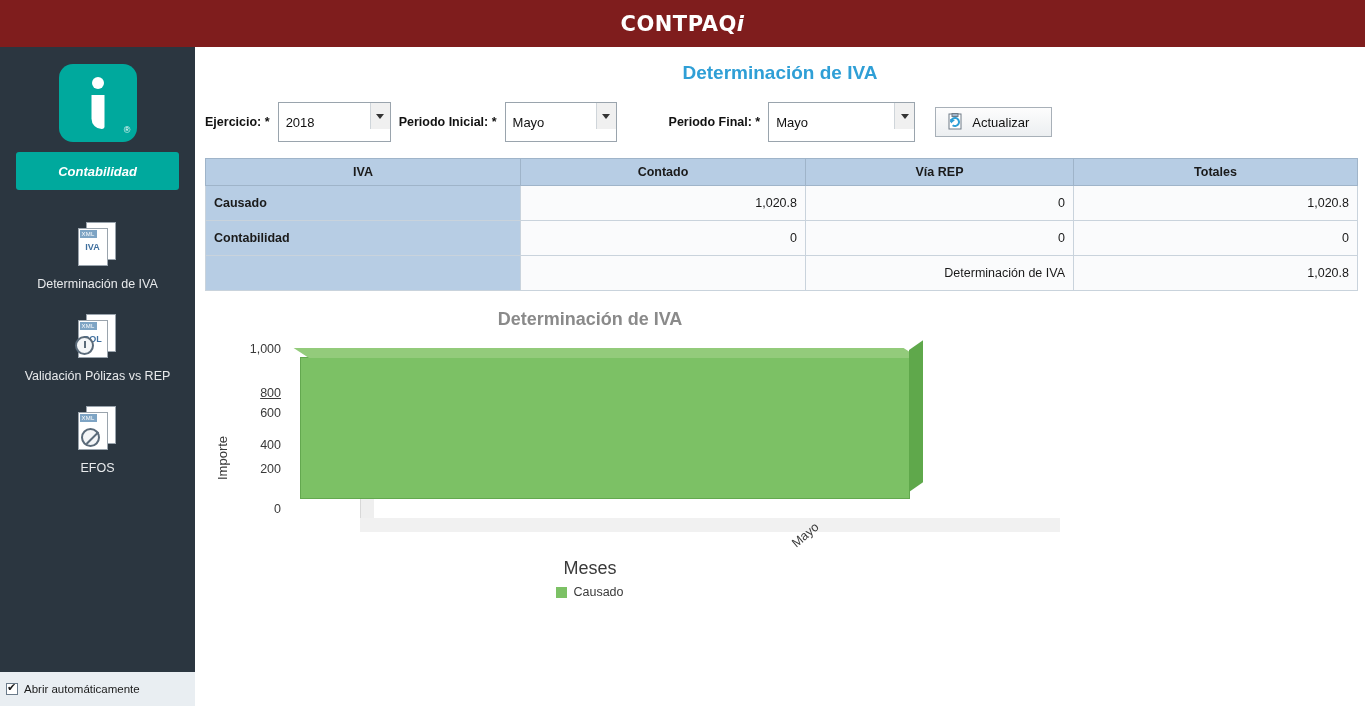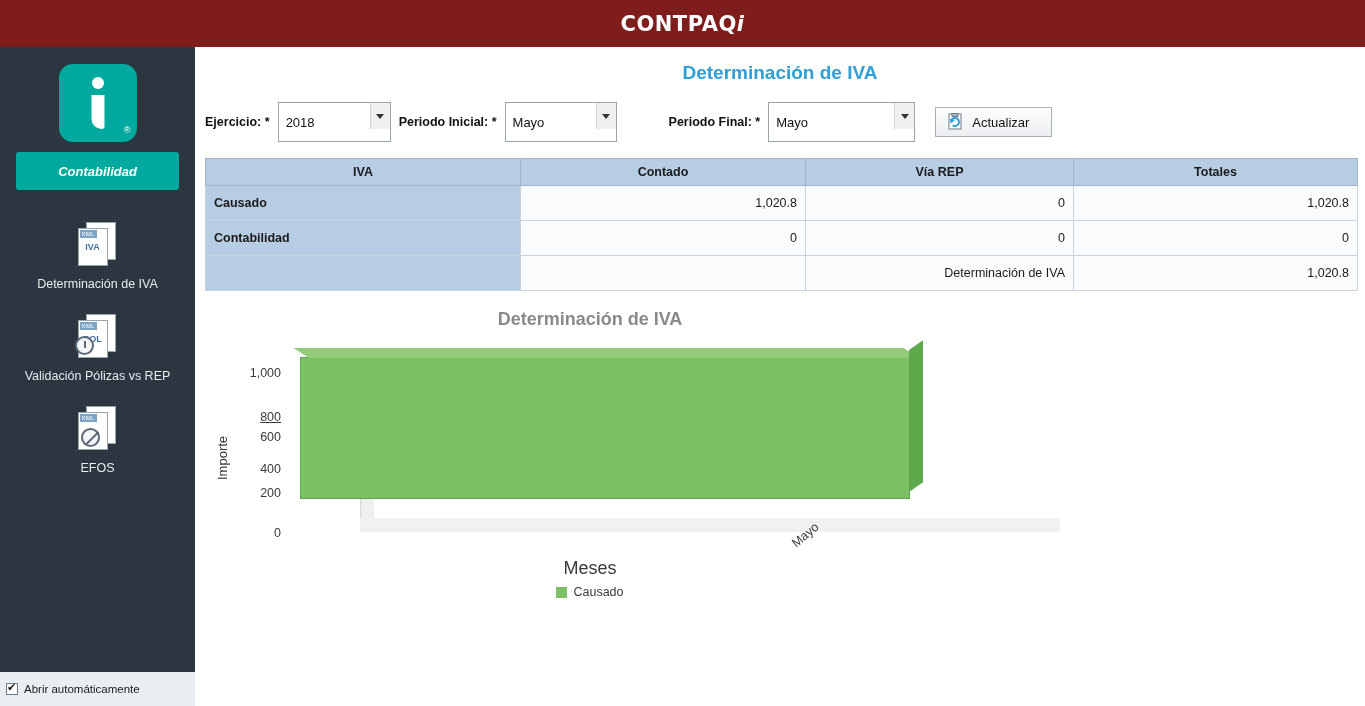--- a/index.html
+++ b/index.html
@@ -234,21 +234,21 @@
     width: 790px;
   }
   .chart-box { position: relative; width: 790px; height: 280px; }
   .y-axis-label {
     position: absolute; left: 20px; top: 150px;
     transform: rotate(-90deg); transform-origin: left top;
     font-size: 13px; color: #3a3a3a;
   }
   .ytick {
     position: absolute; right: 0; width: 46px;
-    text-align: right; font-size: 12.5px; color: #3a3a3a; margin-top: 24px;
+    text-align: right; font-size: 12.5px; color: #3a3a3a;
   }
   .yticks { position: absolute; left: 40px; top: 0; width: 46px; height: 280px; }
   .plot {
     position: absolute; left: 90px; top: 18px;
     width: 680px; height: 160px;
   }
   .bar-top {
     position: absolute; left: 24px; top: 0;
     width: 610px; height: 10px;
     background: #93cb7b;

